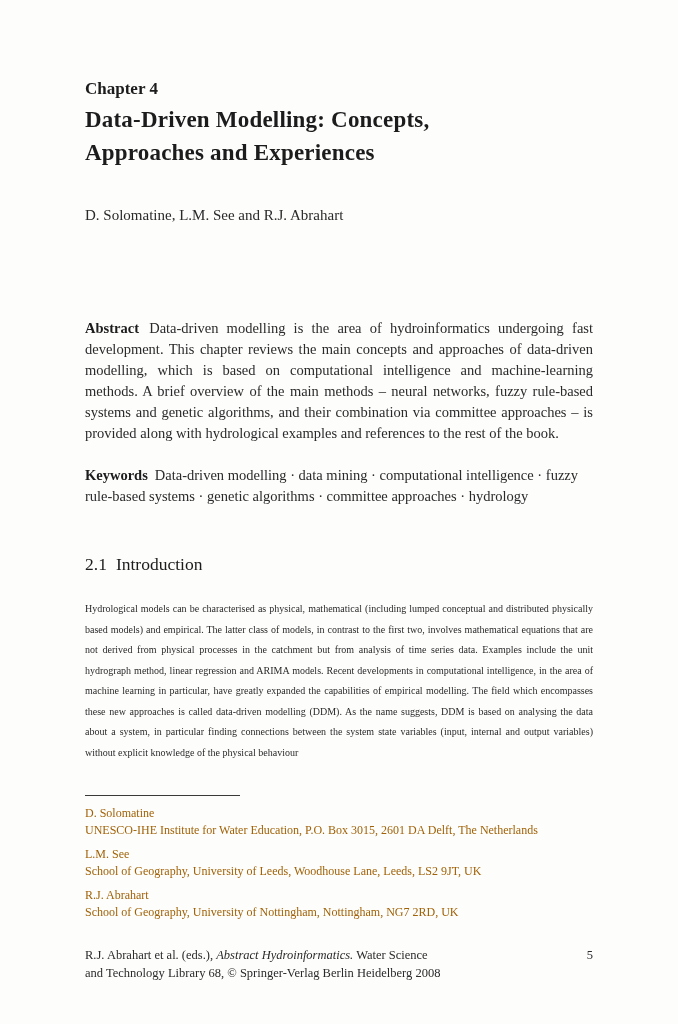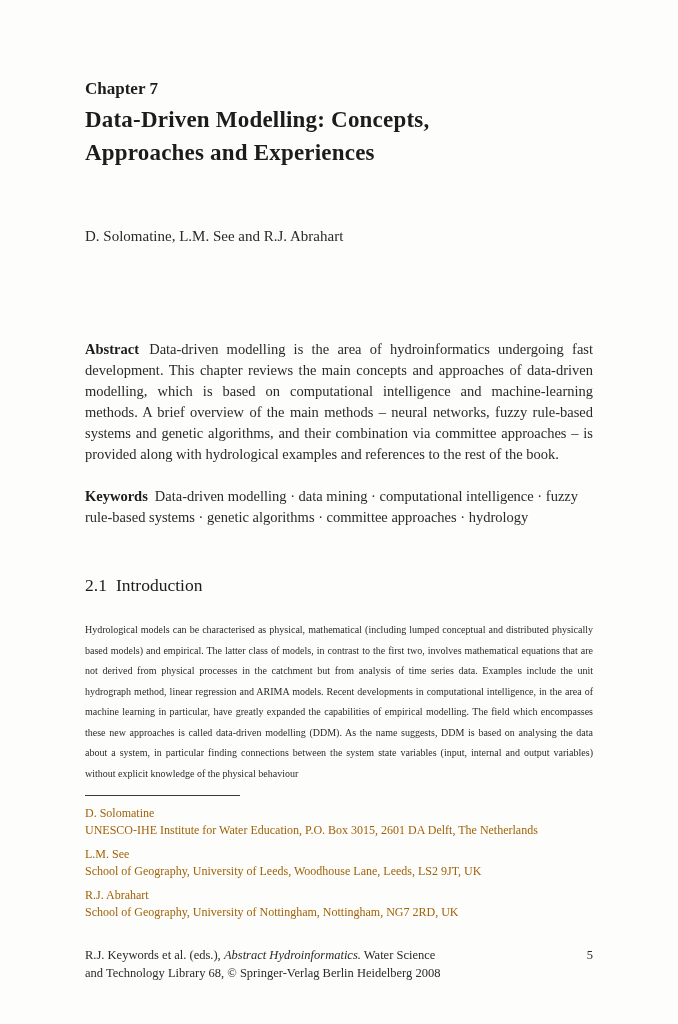--- a/index.html
+++ b/index.html
@@ -33,21 +33,21 @@
   }
   .chapter-title {
     margin: 4px 0 0 0;
     font-size: 23px;
     line-height: 33px;
     font-weight: bold;
     color: #1c1c1c;
     letter-spacing: 0.2px;
   }
   .authors {
-    margin-top: 58px;
+    margin-top: 37px;
     font-size: 15px;
     line-height: 19px;
     color: #2a2a2a;
   }
   .abstract {
     margin: 93px 0 0 0;
     font-size: 14.5px;
     line-height: 21px;
     text-align: justify;
     color: #2a2a2a;
@@ -113,21 +113,21 @@
     padding-top: 0;
     color: #2a2a2a;
   }
 </style>
 </head>
 <body>
 
 <div class="page">
   <div class="content">
 
-    <div class="chapter-label">Chapter 7</div>
+    <div class="chapter-label">Chapter 4</div>
 
     <h1 class="chapter-title">
       <span>Data-Driven Modelling: Concepts,</span><br>
       <span>Approaches and Experiences</span>
     </h1>
 
     <div class="authors">D. Solomatine, L.M. See and R.J. Abrahart</div>
 
     <p class="abstract"><span class="lbl">Abstract</span> <span>Data-driven modelling is the area of hydroinformatics undergoing fast development. This chapter reviews the main concepts and approaches of data-driven modelling, which is based on computational intelligence and machine-learning methods. A brief overview of the main methods – neural networks, fuzzy rule-based systems and genetic algorithms, and their combination via committee approaches – is provided along with hydrological examples and references to the rest of the book.</span></p>
 
@@ -155,18 +155,18 @@
     </div>
 
     <div class="footnote">
       <div>R.J. Abrahart</div>
       <div>School of Geography, University of Nottingham, Nottingham, NG7 2RD, UK</div>
     </div>
   </div>
 
   <div class="footer">
     <div class="footer-text">
-      <span>R.J. Keywords et al. (eds.), </span><i>Abstract Hydroinformatics.</i><span> Water Science</span><br>
+      <span>R.J. Abrahart et al. (eds.), </span><i>Abstract Hydroinformatics.</i><span> Water Science</span><br>
       <span>and Technology Library 68, © Springer-Verlag Berlin Heidelberg 2008</span>
     </div>
     <div class="page-number">5</div>
   </div>
 </div>
 
 </body></html>

